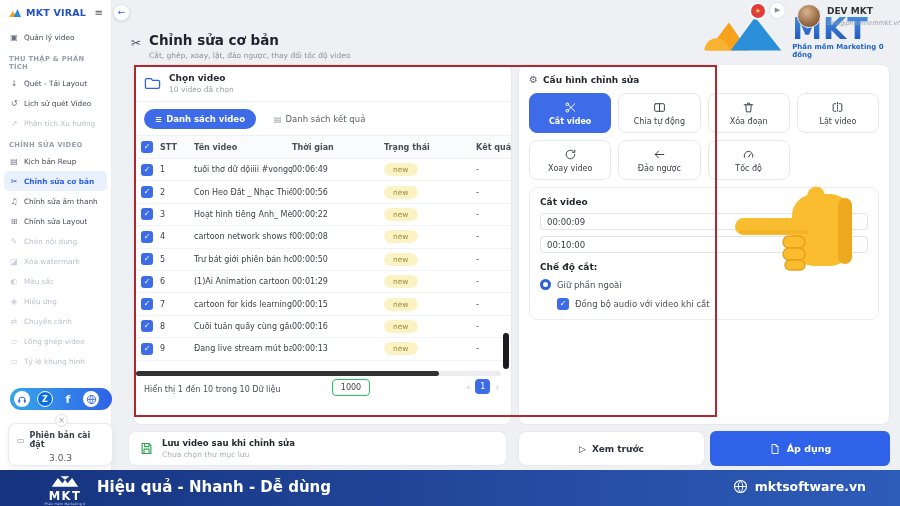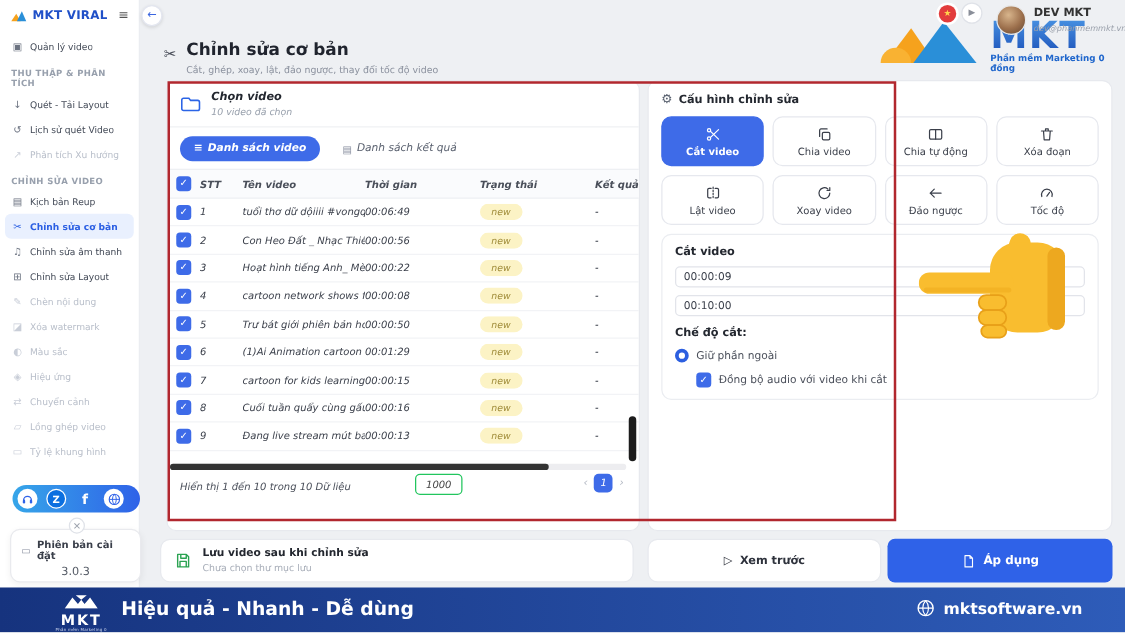--- a/index.html
+++ b/index.html
@@ -256,21 +256,21 @@
   <div class="user-email">dev@phanmemmkt.vn</div>
 
   <div class="page-head">
     <span class="ic">✂</span>
     <div>
       <div class="page-title">Chỉnh sửa cơ bản</div>
       <div class="page-sub">Cắt, ghép, xoay, lật, đảo ngược, thay đổi tốc độ video</div>
     </div>
   </div>
 
-  <div class="card left-card" style="position:absolute;font-style:italic;">
+  <div class="card left-card" style="position:absolute;">
     <div class="picker">
       <svg width="17" height="15" viewBox="0 0 24 20">
           <path d="M2 5a2 2 0 0 1 2-2h6l2 2.5h8a2 2 0 0 1 2 2V15a2 2 0 0 1-2 2H4a2 2 0 0 1-2-2z" fill="none" stroke="#2b64e6" stroke-width="1.8"></path>
         </svg>
       <div>
         <div class="picker-title">Chọn video</div>
         <div class="picker-sub">10 video đã chọn</div>
       </div>
     </div>
     <div class="tabs">
@@ -413,27 +413,20 @@
       <span>Cấu hình chỉnh sửa</span>
     </div>
     <div class="tools">
       <div class="tool active">
         <svg viewBox="0 0 24 24">
             <circle cx="6" cy="6" r="2.4"></circle>
             <circle cx="6" cy="18" r="2.4"></circle>
             <path d="M8.2 7.6 20 19M8.2 16.4 20 5"></path>
           </svg>
         <span>Cắt video</span>
-      </div>
-      <div class="tool">
-        <svg viewBox="0 0 24 24">
-            <rect x="9" y="9" width="11" height="11" rx="2"></rect>
-            <path d="M5 15V6a2 2 0 0 1 2-2h9"></path>
-          </svg>
-        <span>Chia video</span>
       </div>
       <div class="tool">
         <svg viewBox="0 0 24 24">
             <rect x="3" y="5" width="18" height="14" rx="2"></rect>
             <path d="M12 5v14"></path>
           </svg>
         <span>Chia tự động</span>
       </div>
       <div class="tool">
         <svg viewBox="0 0 24 24">

